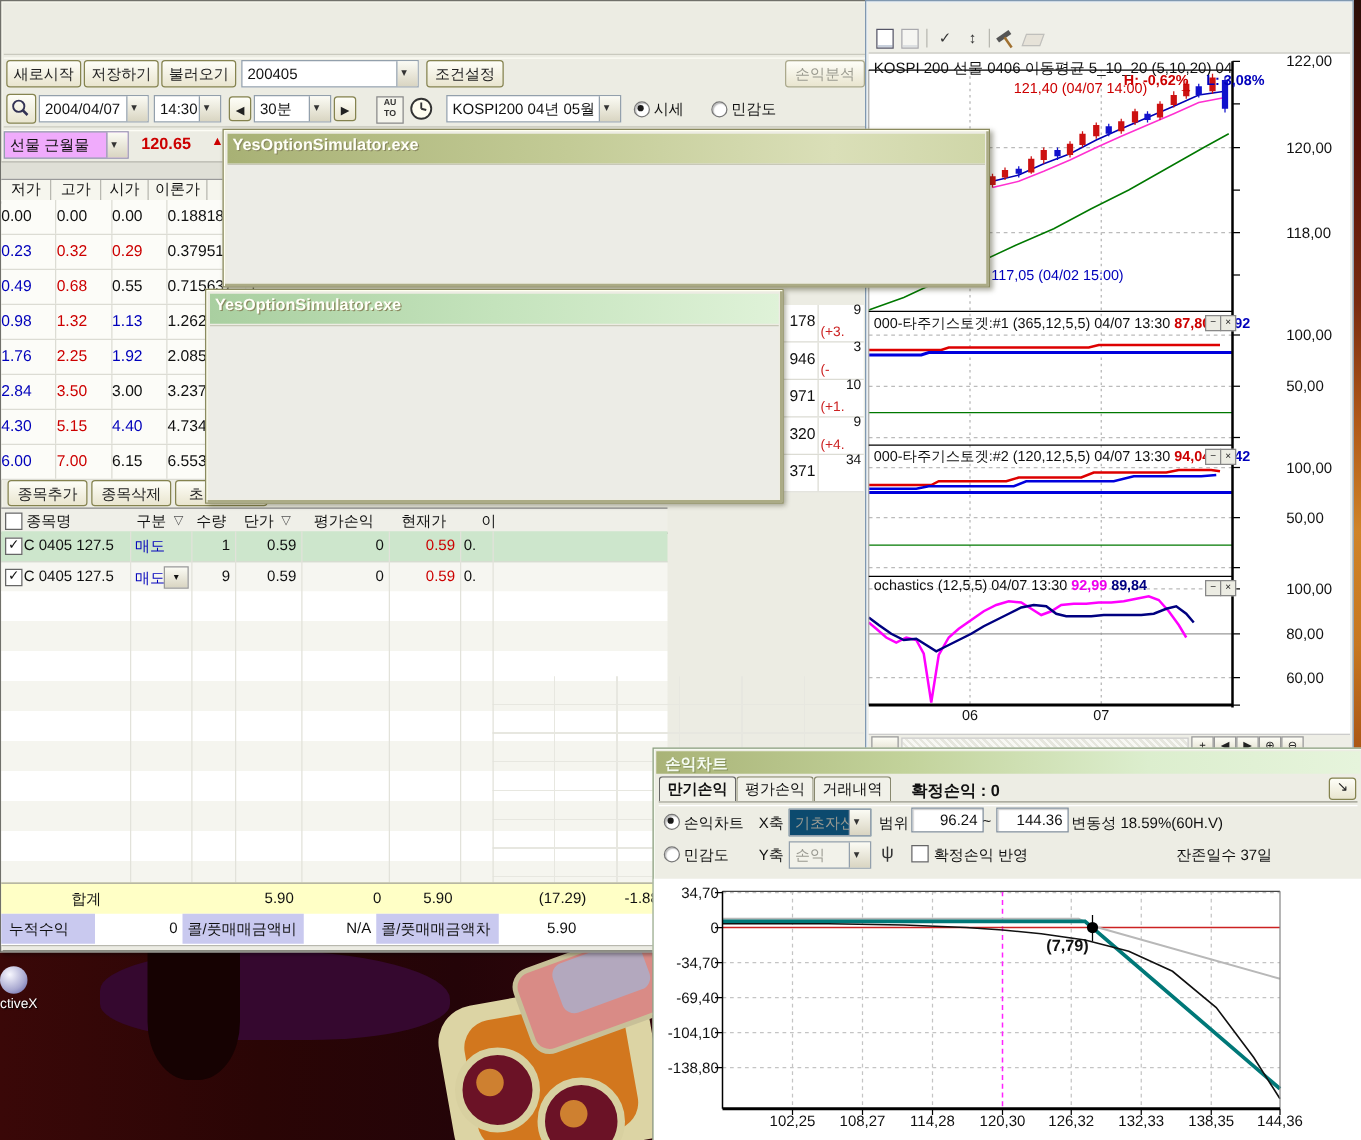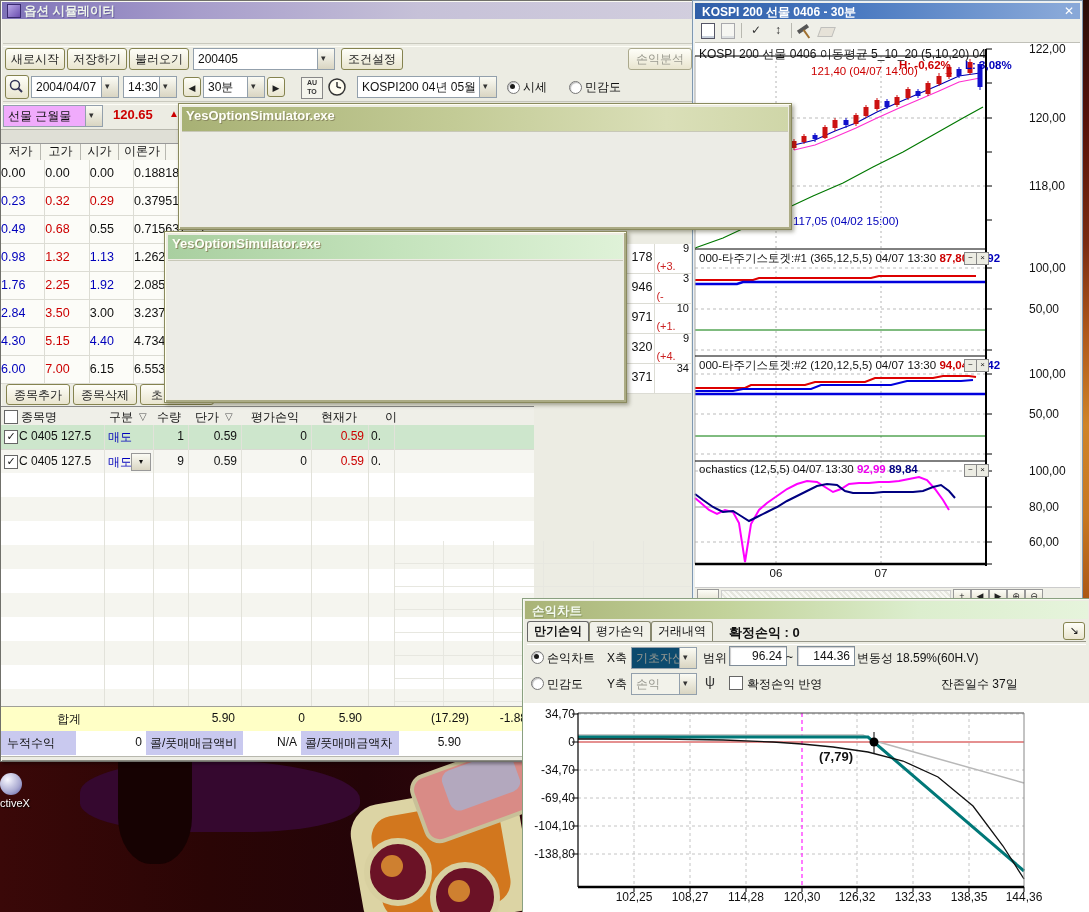--- a/index.html
+++ b/index.html
@@ -122,24 +122,20 @@
       <div class="blob" style="left:33px;top:89px;width:22px;height:22px;background:#CE8030;border-radius:50%;"></div>
       <div class="blob" style="left:82px;top:96px;width:58px;height:58px;background:#6B1226;border:6px solid #D8D0A0;border-radius:50%;"></div>
       <div class="blob" style="left:100px;top:114px;width:22px;height:22px;background:#CE8030;border-radius:50%;"></div>
     </div>
   </div>
   <div id="deskR" class="abs"></div>
   <div id="dk-icon-img"></div>
   <div id="dk-icon-lb">ctiveX</div>
 
   <div class="win" id="mainwin">
-    <div id="m-tb">
-      <div id="m-ico"></div>
-      <span class="ttl">옵션 시뮬레이터</span>
-    </div>
     <div class="sep3d" style="left:2px;right:2px;top:42px"></div>
 
     <div class="btn" style="left:4px;top:47px;width:58px;height:20px">새로시작</div>
     <div class="btn" style="left:66px;top:47px;width:58px;height:20px">저장하기</div>
     <div class="btn" style="left:128px;top:47px;width:58px;height:20px">불러오기</div>
     <div class="combo" style="left:192px;top:47px;width:140px">
       <span class="val">200405</span>
       <span class="da"></span>
     </div>
     <div class="btn" style="left:340px;top:47px;width:60px;height:20px">조건설정</div>
@@ -359,24 +355,20 @@
       <span class="abs" style="left:0;top:0;width:75px;height:24px;background:#C9C9EF;padding-top:4px;box-sizing:border-box;padding-left:6px">누적수익</span>
       <span class="abs" style="left:75px;width:66px;top:4px;text-align:right">0</span>
       <span class="abs" style="left:145px;top:0;width:97px;height:24px;background:#C9C9EF;padding-top:4px;box-sizing:border-box;padding-left:4px">콜/풋매매금액비</span>
       <span class="abs" style="left:242px;width:54px;top:4px;text-align:right">N/A</span>
       <span class="abs" style="left:300px;top:0;width:98px;height:24px;background:#C9C9EF;padding-top:4px;box-sizing:border-box;padding-left:4px">콜/풋매매금액차</span>
       <span class="abs" style="left:398px;width:62px;top:4px;text-align:right">5.90</span>
     </div>
   </div>
 
   <div class="abs" id="kwin">
-    <div id="k-tb">
-      <span class="ttl">KOSPI 200 선물 0406 - 30분</span>
-      <span class="xbtn"></span>
-    </div>
     <div id="k-toolbar">
       <span class="pg" style="left:6px"></span>
       <span class="pg dim" style="left:26px"></span>
       <span class="tsep" style="left:46px"></span>
       <span class="ticon" style="left:52px">✓</span>
       <span class="ticon" style="left:74px;font-weight:bold">↕</span>
       <span class="tsep" style="left:96px"></span>
       <span class="hmr" style="left:102px"></span>
       <span class="ers" style="left:124px"></span>
     </div>
@@ -605,21 +597,21 @@
         <line x1="55" y1="151" x2="49" y2="151" stroke="#000" stroke-width="1"></line>
         <line x1="111" y1="184" x2="111" y2="189" stroke="#000" stroke-width="1"></line>
         <line x1="167" y1="184" x2="167" y2="189" stroke="#000" stroke-width="1"></line>
         <line x1="223" y1="184" x2="223" y2="189" stroke="#000" stroke-width="1"></line>
         <line x1="279" y1="184" x2="279" y2="189" stroke="#000" stroke-width="1"></line>
         <line x1="334" y1="184" x2="334" y2="189" stroke="#000" stroke-width="1"></line>
         <line x1="390" y1="184" x2="390" y2="189" stroke="#000" stroke-width="1"></line>
         <line x1="446" y1="184" x2="446" y2="189" stroke="#000" stroke-width="1"></line>
         <line x1="501" y1="184" x2="501" y2="189" stroke="#000" stroke-width="1"></line>
       </svg>
-    <span class="plbl" style="left:296px;top:150px;width:70px;font-weight:bold;font-size:13px">(7,79)</span>
+    <span class="plbl" style="left:296px;top:150px;width:70px;text-align:center;font-weight:bold;font-size:13px">(7,79)</span>
 
     <span class="plbl" style="left:2px;top:108px;width:50px;text-align:right">34,70</span>
     <span class="plbl" style="left:2px;top:136px;width:50px;text-align:right">0</span>
     <span class="plbl" style="left:2px;top:164px;width:50px;text-align:right">-34,70</span>
     <span class="plbl" style="left:2px;top:192px;width:50px;text-align:right">-69,40</span>
     <span class="plbl" style="left:2px;top:220px;width:50px;text-align:right">-104,10</span>
     <span class="plbl" style="left:2px;top:248px;width:50px;text-align:right">-138,80</span>
     <span class="plbl" style="left:86px;top:291px;width:50px;text-align:center">102,25</span>
     <span class="plbl" style="left:142px;top:291px;width:50px;text-align:center">108,27</span>
     <span class="plbl" style="left:198px;top:291px;width:50px;text-align:center">114,28</span>

